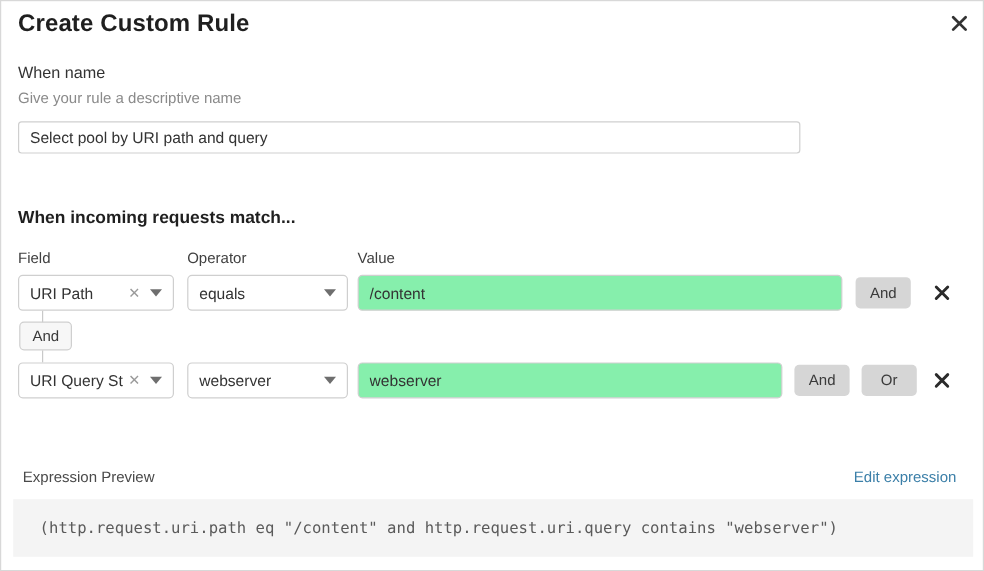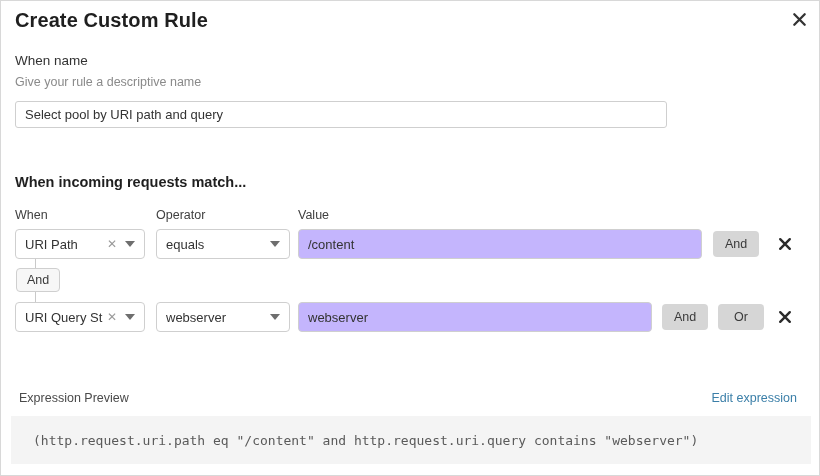--- a/index.html
+++ b/index.html
@@ -146,21 +146,21 @@
     margin-left: 4px;
   }
 
   .value-input {
     position: absolute;
     left: 297px;
     height: 30px;
     box-sizing: border-box;
     border: 1px solid #cfcfcf;
     border-radius: 4px;
-    background: #c4b5fd;
+    background: #86efac;
     font-family: "Liberation Sans", sans-serif;
     font-size: 13px;
     color: #333333;
     padding: 0 9px;
     outline: none;
   }
   .value-input-1 { width: 404px; }
   .value-input-2 { width: 354px; }
 
   .logic-btn {
@@ -272,21 +272,21 @@
       <path d="M2.3 2.3 L12.7 12.7 M12.7 2.3 L2.3 12.7" stroke="#333333" stroke-width="2.3" stroke-linecap="round"></path>
     </svg>
   </button>
 
   <div class="section-label rule-name-label">When name</div>
   <div class="rule-name-help">Give your rule a descriptive name</div>
   <input class="rule-name-input" type="text" value="Select pool by URI path and query" style="">
 
   <div class="match-heading">When incoming requests match...</div>
 
-  <div class="col-label col-field">When</div>
+  <div class="col-label col-field">Field</div>
   <div class="col-label col-operator">Operator</div>
   <div class="col-label col-value">Value</div>
 
   <div class="row row-1">
     <div class="select-box select-field">
       <span class="select-text">URI Path</span>
       <span class="clear-x">✕</span>
       <span class="caret"></span>
     </div>
     <div class="select-box select-operator">

